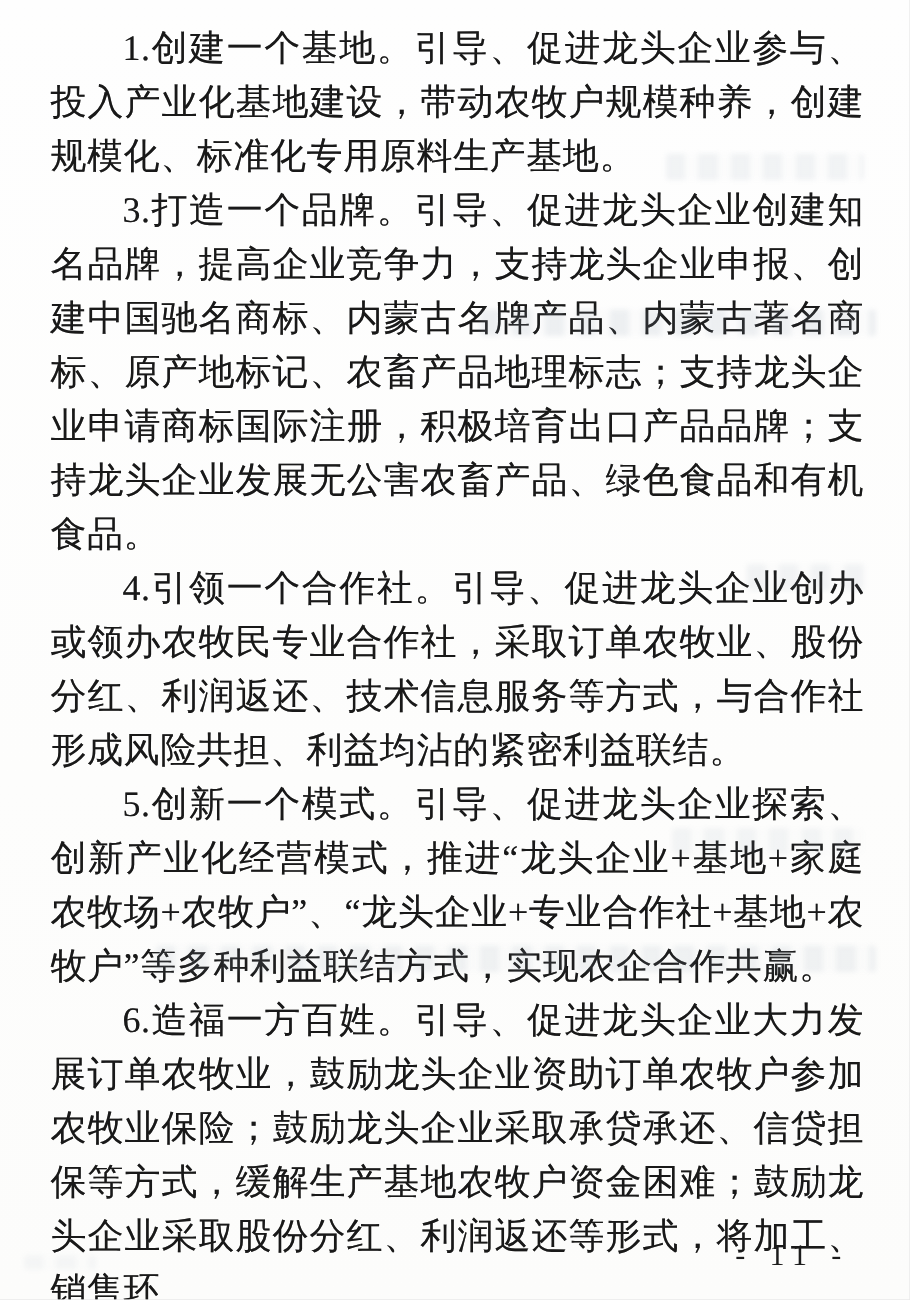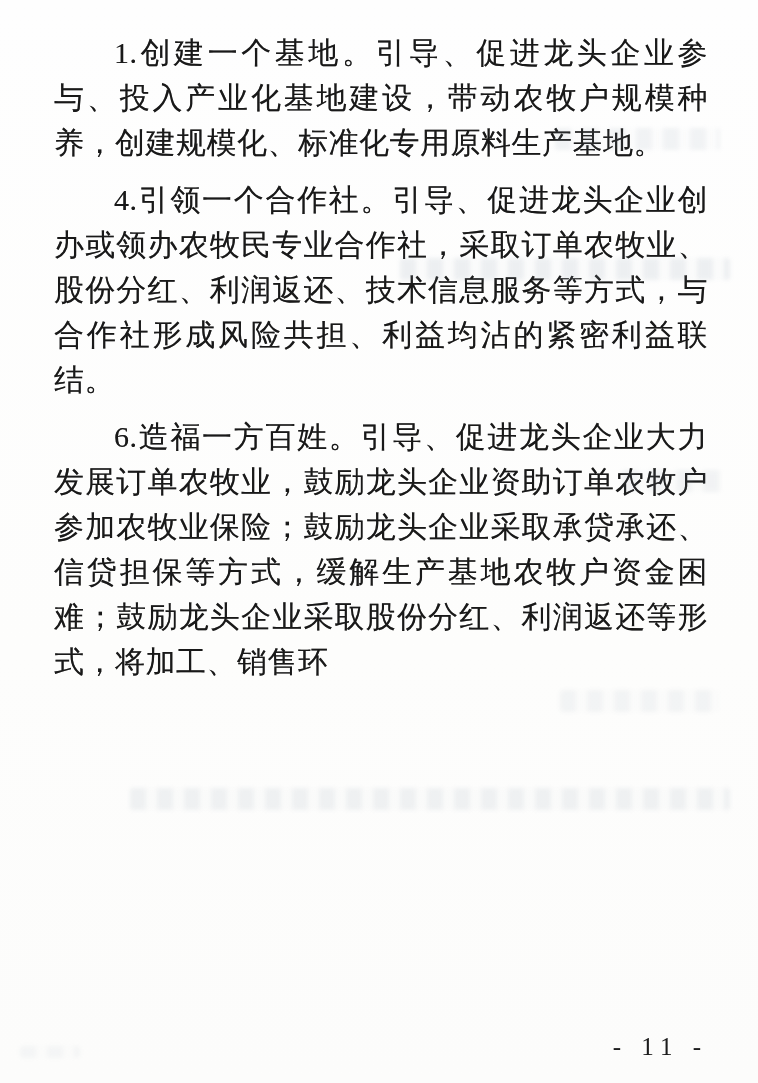--- a/index.html
+++ b/index.html
@@ -22,21 +22,21 @@
     position: absolute;
     left: 42px;
     top: 18px;
     width: 678px;
     font-size: 30px;
     line-height: 45px;
     text-align: justify;
     letter-spacing: 0.5px;
   }
   .content p {
-    margin: 12px;
+    margin: 0;
     padding: 0;
     text-indent: 2em;
     
     text-shadow: 0 0 0.4px rgba(20,20,20,0.55);
   }
   .footer {
     position: absolute;
     right: 50px;
     bottom: 22px;
     font-size: 25px;
@@ -65,21 +65,23 @@
   .artifact.a5 { left: 130px; top: 788px; width: 600px; opacity: .6; }
   .artifact.a6 { left: 20px; top: 1046px; width: 60px; height: 12px; opacity: .35; }
 </style>
 </head>
 <body>
 
 <div class="page">
 
   <div class="content">
     <p>1.创建一个基地。引导、促进龙头企业参与、投入产业化基地建设，带动农牧户规模种养，创建规模化、标准化专用原料生产基地。</p>
+    <p>3.打造一个品牌。引导、促进龙头企业创建知名品牌，提高企业竞争力，支持龙头企业申报、创建中国驰名商标、内蒙古名牌产品、内蒙古著名商标、原产地标记、农畜产品地理标志；支持龙头企业申请商标国际注册，积极培育出口产品品牌；支持龙头企业发展无公害农畜产品、绿色食品和有机食品。</p>
     <p>4.引领一个合作社。引导、促进龙头企业创办或领办农牧民专业合作社，采取订单农牧业、股份分红、利润返还、技术信息服务等方式，与合作社形成风险共担、利益均沾的紧密利益联结。</p>
+    <p>5.创新一个模式。引导、促进龙头企业探索、创新产业化经营模式，推进“龙头企业+基地+家庭农牧场+农牧户”、“龙头企业+专业合作社+基地+农牧户”等多种利益联结方式，实现农企合作共赢。</p>
     <p>6.造福一方百姓。引导、促进龙头企业大力发展订单农牧业，鼓励龙头企业资助订单农牧户参加农牧业保险；鼓励龙头企业采取承贷承还、信贷担保等方式，缓解生产基地农牧户资金困难；鼓励龙头企业采取股份分红、利润返还等形式，将加工、销售环</p>
   </div>
 
   <div class="artifact a1"></div>
   <div class="artifact a2"></div>
   <div class="artifact a3"></div>
   <div class="artifact a4"></div>
   <div class="artifact a5"></div>
   <div class="artifact a6"></div>
 

